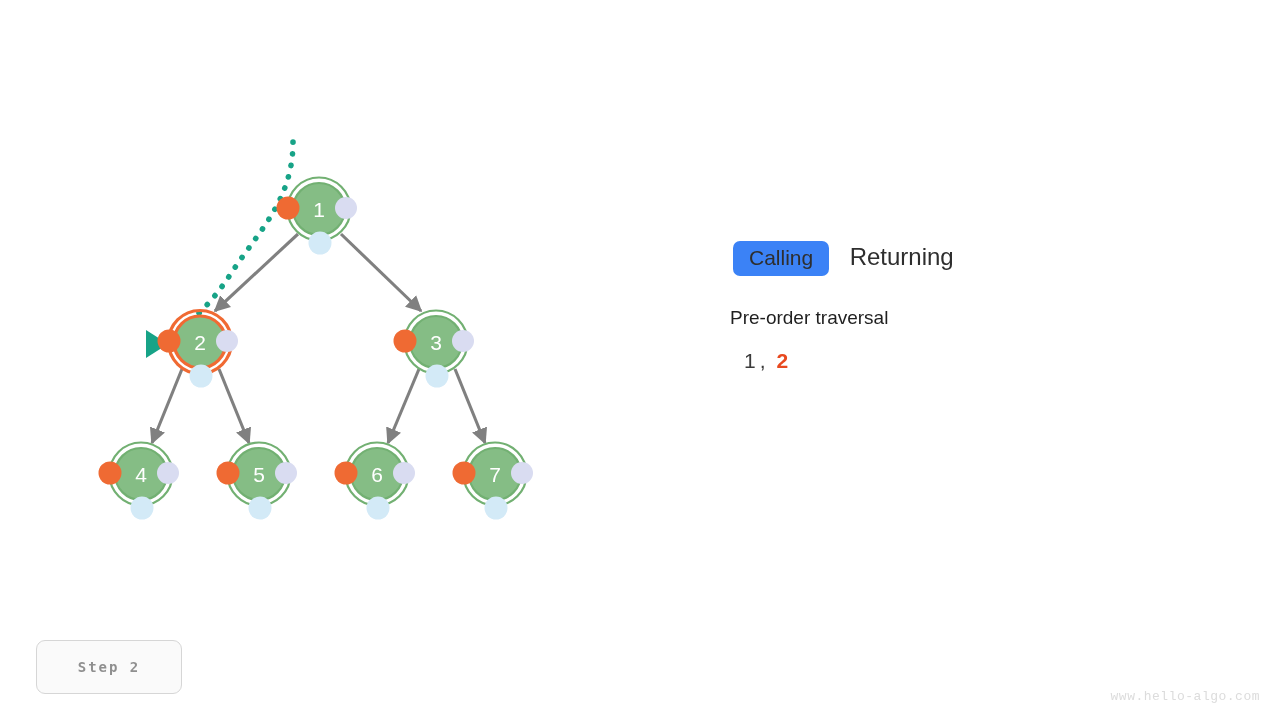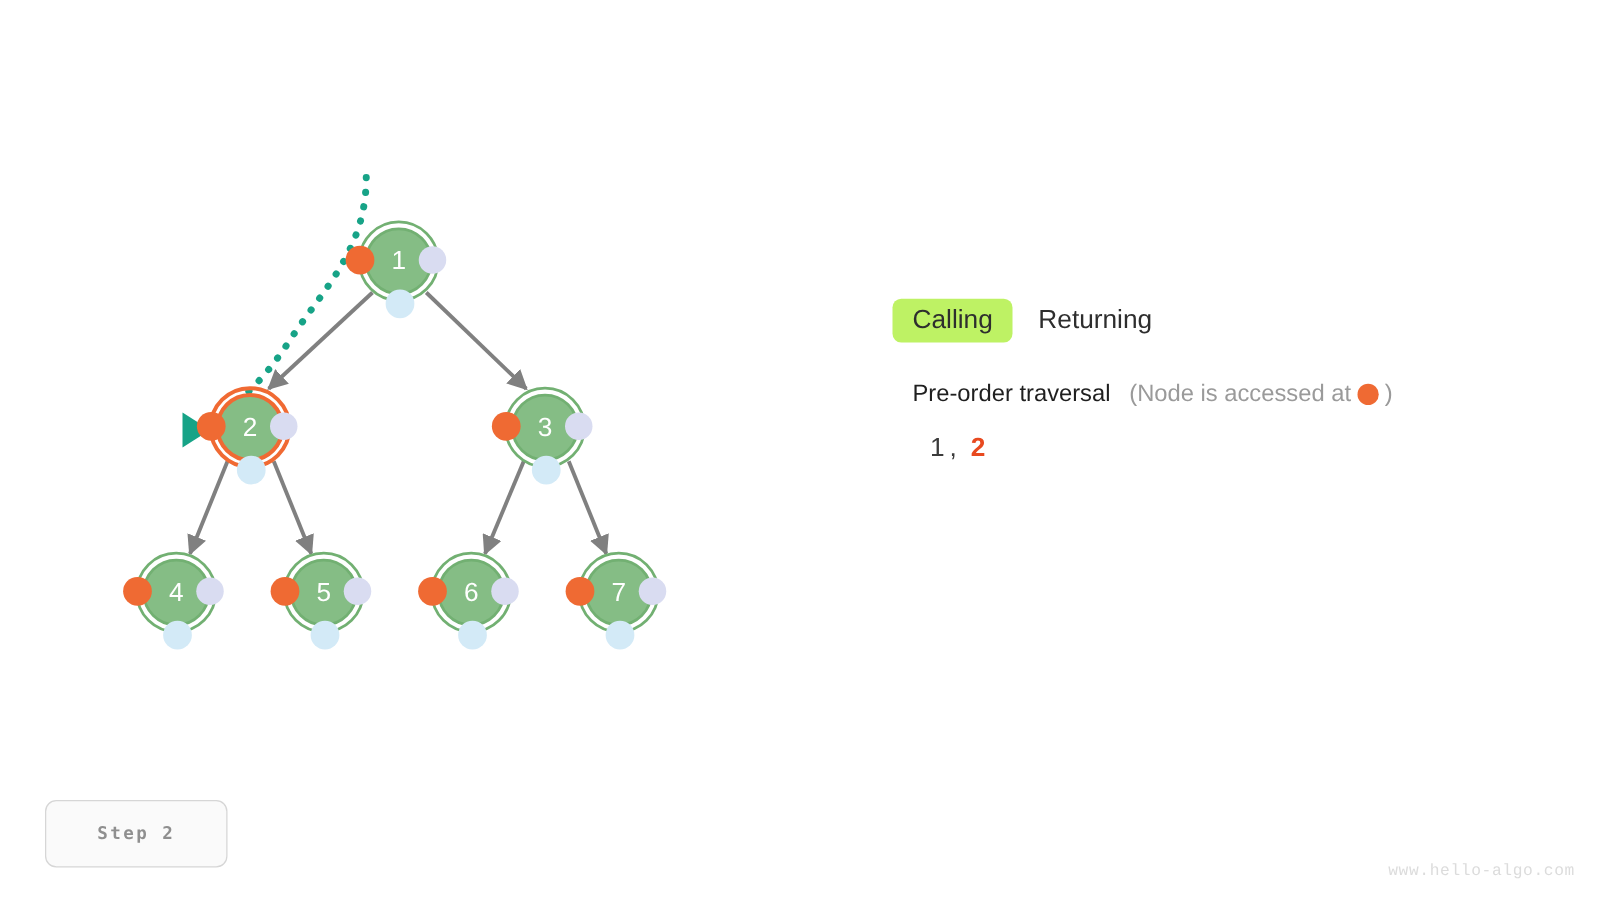--- a/index.html
+++ b/index.html
@@ -30,28 +30,29 @@
     position: absolute;
     left: 714px;
     top: 232px;
     width: 540px;
   }
 
   .state-badge {
     display: inline-block;
     font-size: 21px;
     color: #2e2e2e;
-    background: #bef264;
+    background: #3b82f6;
     border-radius: 7px;
     padding: 6px 16px 8px 16px;
     line-height: 1.0;
+    margin-left: 19px;
   }
   .state-plain {
     display: inline-block;
-    font-size: 21px;
+    font-size: 24px;
     color: #2e2e2e;
     padding: 6px 16px 8px 16px;
     line-height: 1.0;
     margin-top: 7px;
   }
 
   #traversal-block {
     margin-top: 30px;
     padding-left: 16px;
   }
@@ -220,21 +221,20 @@
 <div id="side-panel">
 
   <div>
     <div class="state-badge">Calling</div>
     <div class="state-plain">Returning</div>
   </div>
 
   <div id="traversal-block">
     <div class="trav-heading-row">
       <span class="trav-title">Pre-order traversal</span>
-      <span class="trav-note"><span>(Node is accessed at</span><span class="trav-note-dot"></span><span>)</span></span>
     </div>
 
     <div id="result-row">
         <span class="item">1</span>
         <span class="sep">,</span>
         <span class="item current">2</span>
       </div>
   </div>
 </div>
 

